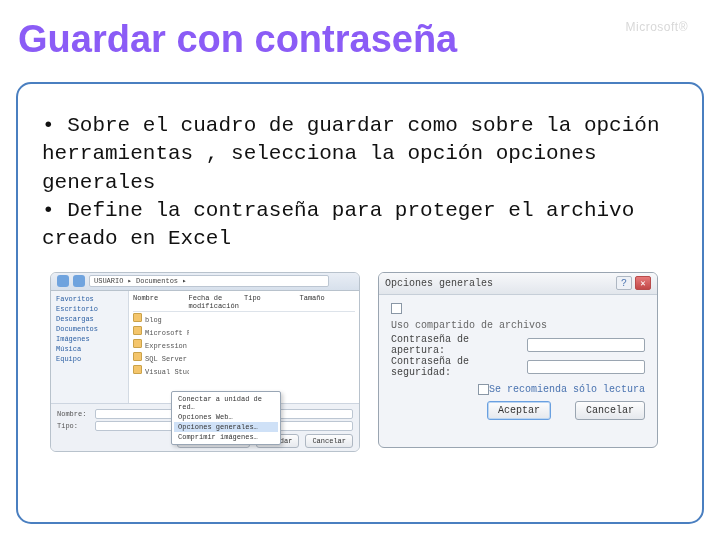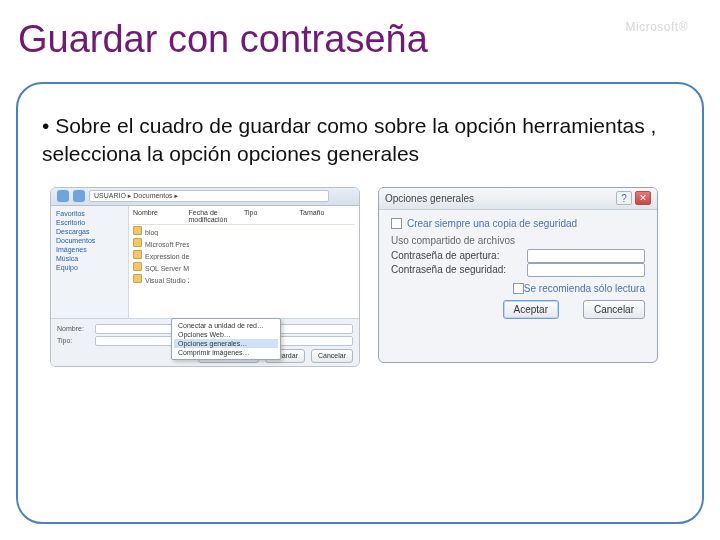--- a/index.html
+++ b/index.html
@@ -1,31 +1,32 @@
 <!DOCTYPE html>
 <html><head>
 <meta charset="utf-8">
 <style>
   * { box-sizing: border-box; margin: 0; padding: 0; }
   html, body { width: 720px; height: 540px; font-family: Arial, sans-serif; background: #fff; }
   .slide { width: 720px; height: 540px; position: relative; background: #fff; }
   .title {
     position: absolute; left: 18px; top: 18px;
-    font-size: 38px; color: #701a75; font-weight: 400;
+    font-size: 38px; color: #8b5cf6; font-weight: 700;
   }
   .brand {
     position: absolute; right: 32px; top: 20px;
     font-size: 12px; color: #d8d8d8; letter-spacing: 0.5px;
   }
   .content-frame {
     position: absolute; left: 16px; top: 82px; right: 16px; bottom: 16px;
     border: 2px solid #4a7fc0;
-    border-radius: 26px;
+    border-radius: 15px;
     padding: 28px 24px 14px 24px;
     background: #fff;
+    font-family: Liberation Mono, monospace;
   }
   .bullets {
     font-size: 21px; color: #111; line-height: 1.35;
     margin-bottom: 18px;
   }
   .bullets p { margin: 0; }
   .shots {
     display: flex; gap: 18px; align-items: flex-start;
     padding: 0 8px;
   }
@@ -142,20 +143,21 @@
 </head>
 <body>
 <div class="slide">
 
   <div class="title">Guardar con contraseña</div>
   <div class="brand">Microsoft®</div>
 
   <div class="content-frame">
     <div class="bullets">
       <p>• Sobre el cuadro de guardar como sobre la opción herramientas , selecciona la opción opciones generales</p>
+      <p>• Define la contraseña para proteger el archivo creado en Excel</p>
     </div>
 
     <div class="shots">
 
       <div class="shot-save">
         <div class="tb">
           <span class="arrow"></span>
           <span class="arrow"></span>
           <div class="crumb">
               <span>USUARIO ▸ Documentos ▸</span>
@@ -238,21 +240,20 @@
         <div class="tbar">
           <span class="ttl">Opciones generales</span>
           <div class="wc">
             <div class="q">?</div>
             <div class="x">✕</div>
           </div>
         </div>
         <div class="bd">
           <div class="chk">
             <span class="box"></span>
-            <span>Crear siempre una copia de seguridad</span>
           </div>
           <div class="sub">Uso compartido de archivos</div>
           <div class="fld">
             <span class="l">Contraseña de apertura:</span>
             <div class="i"></div>
           </div>
           <div class="fld">
             <span class="l">Contraseña de seguridad:</span>
             <div class="i"></div>
           </div>

